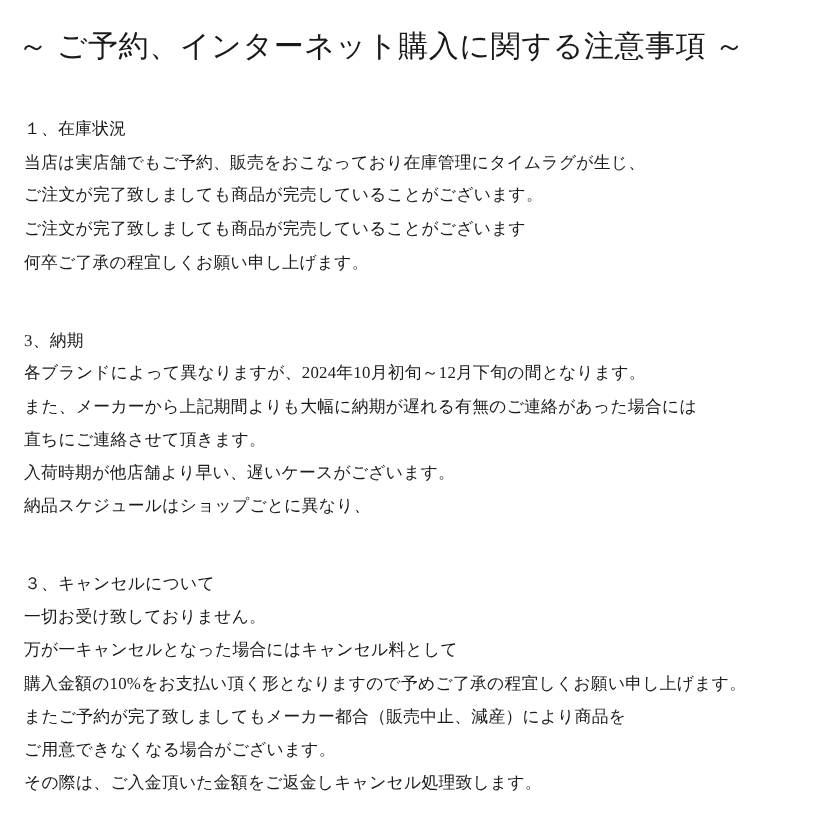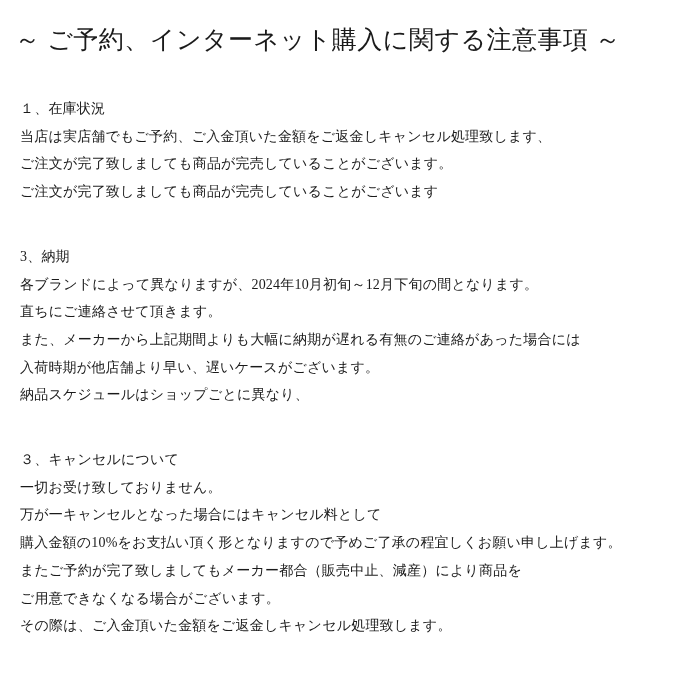--- a/index.html
+++ b/index.html
@@ -44,30 +44,31 @@
 </style>
 </head>
 <body>
 
 <main class="doc">
 
   <h1 class="title">～ ご予約、インターネット購入に関する注意事項 ～</h1>
 
   <section class="sec">
     <p class="line heading">１、在庫状況</p>
-    <p class="line">当店は実店舗でもご予約、ご入金頂いた金額をご返金しキャンセル処理致します、</p>
+    <p class="line">当店は実店舗でもご予約、販売をおこなっており在庫管理にタイムラグが生じ、</p>
     <p class="line">ご注文が完了致しましても商品が完売していることがございます。</p>
     <p class="line">ご注文が完了致しましても商品が完売していることがございます</p>
+    <p class="line">何卒ご了承の程宜しくお願い申し上げます。</p>
   </section>
 
   <section class="sec">
     <p class="line heading">3、納期</p>
     <p class="line">各ブランドによって異なりますが、2024年10月初旬～12月下旬の間となります。</p>
+    <p class="line">また、メーカーから上記期間よりも大幅に納期が遅れる有無のご連絡があった場合には</p>
     <p class="line">直ちにご連絡させて頂きます。</p>
-    <p class="line">また、メーカーから上記期間よりも大幅に納期が遅れる有無のご連絡があった場合には</p>
     <p class="line">入荷時期が他店舗より早い、遅いケースがございます。</p>
     <p class="line">納品スケジュールはショップごとに異なり、</p>
   </section>
 
   <section class="sec">
     <p class="line heading">３、キャンセルについて</p>
     <p class="line">一切お受け致しておりません。</p>
     <p class="line">万が一キャンセルとなった場合にはキャンセル料として</p>
     <p class="line">購入金額の10%をお支払い頂く形となりますので予めご了承の程宜しくお願い申し上げます。</p>
     <p class="line">またご予約が完了致しましてもメーカー都合（販売中止、減産）により商品を</p>

